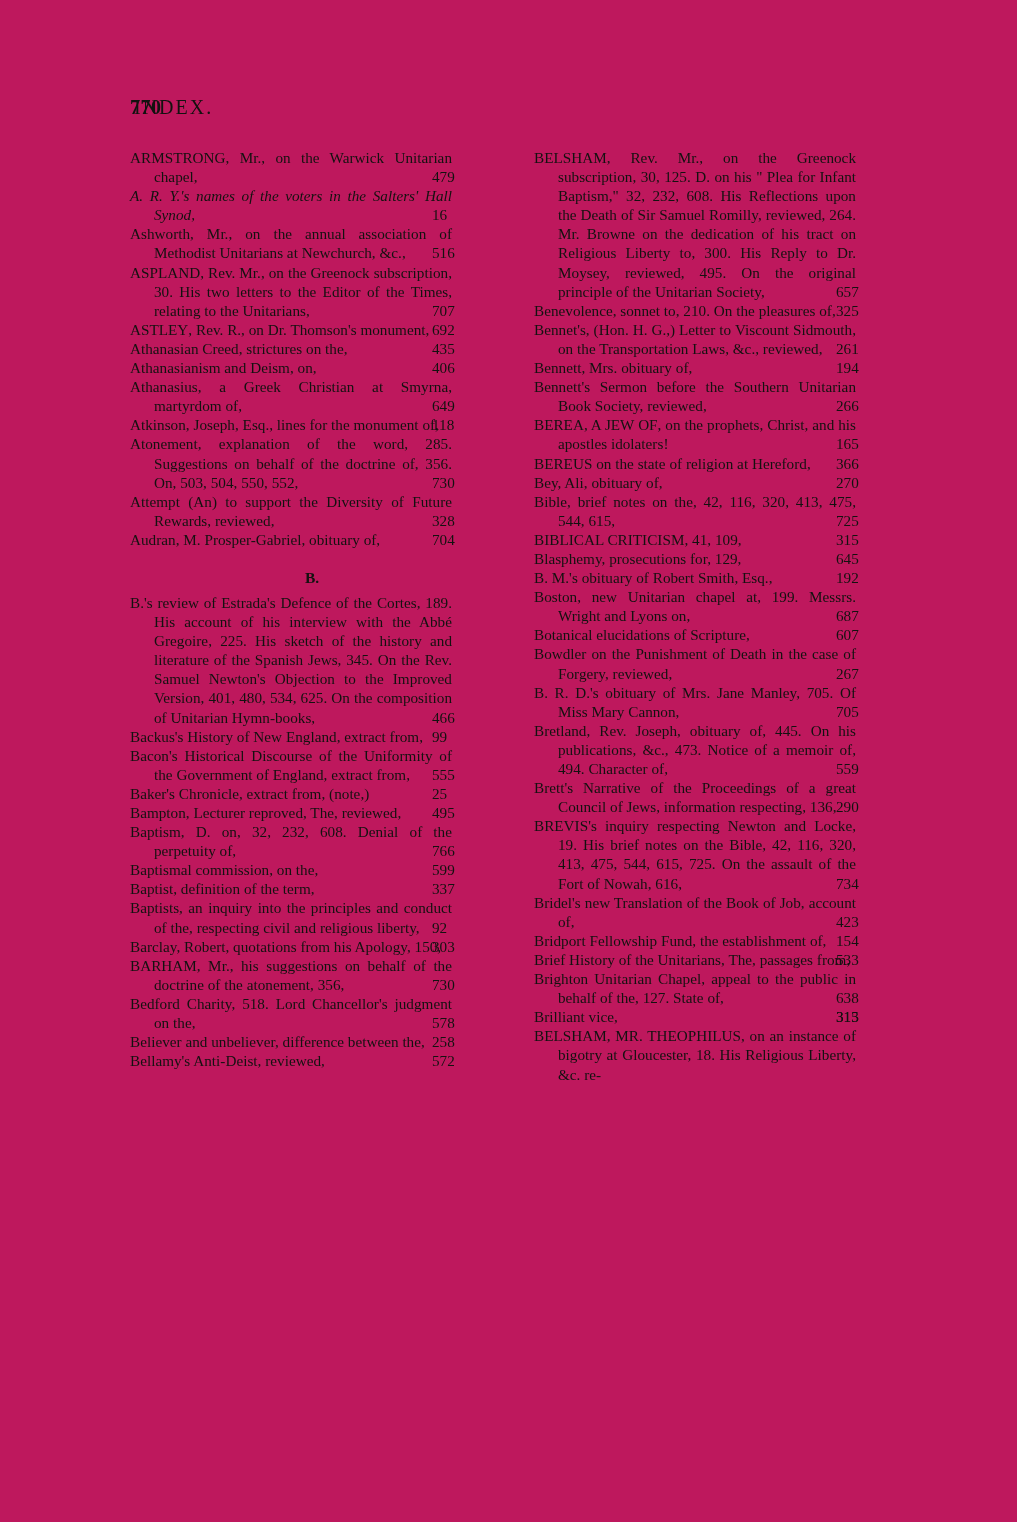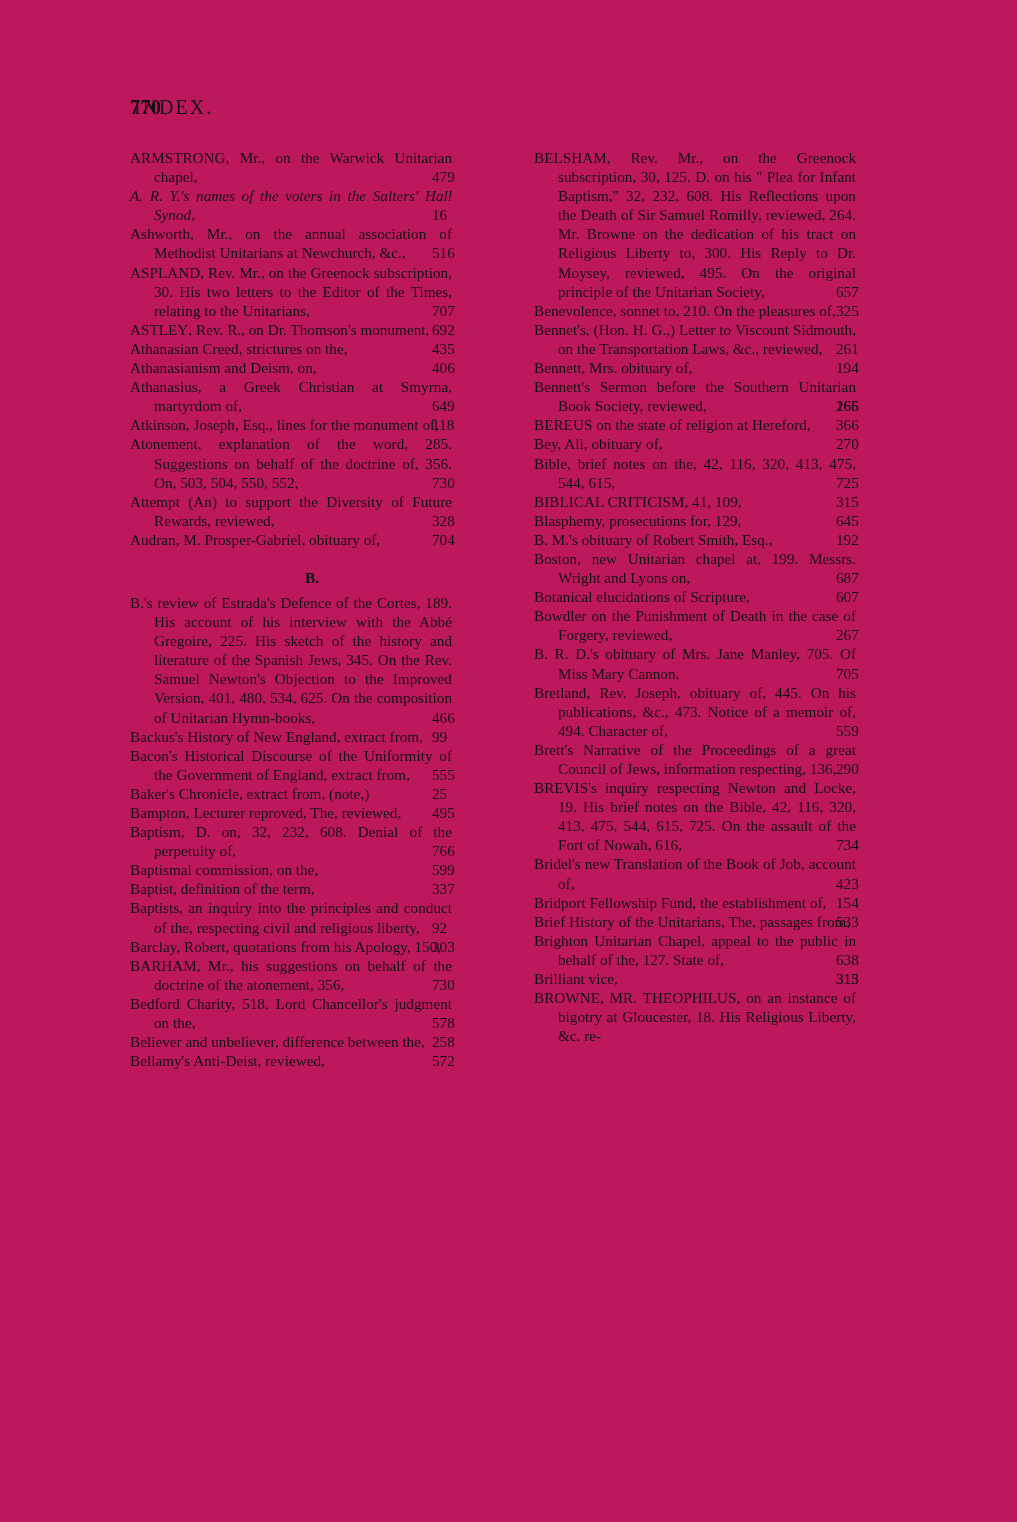--- a/index.html
+++ b/index.html
@@ -144,38 +144,38 @@
         </div>
     </div>
 
     <div class="col">
       <div id="right-a">
           <p class="entry"><span class="txt"><span class="sc">BELSHAM</span>, Rev. Mr., on the Greenock subscription, 30, 125. D. on his " Plea for Infant Baptism," 32, 232, 608. His Reflections upon the Death of Sir Samuel Romilly, reviewed, 264. Mr. Browne on the dedication of his tract on Religious Liberty to, 300. His Reply to Dr. Moysey, reviewed, 495. On the original principle of the Unitarian Society,</span><span class="pg">657</span></p>
           <p class="entry"><span class="txt">Benevolence, sonnet to, 210. On the pleasures of,</span><span class="pg">325</span></p>
           <p class="entry"><span class="txt">Bennet's, (Hon. H. G.,) Letter to Viscount Sidmouth, on the Transportation Laws, &amp;c., reviewed,</span><span class="pg">261</span></p>
           <p class="entry"><span class="txt">Bennett, Mrs. obituary of,</span><span class="pg">194</span></p>
           <p class="entry"><span class="txt">Bennett's Sermon before the Southern Unitarian Book Society, reviewed,</span><span class="pg">266</span></p>
-          <p class="entry"><span class="pg">165</span></p>
+          <p class="entry"><span class="txt"><span class="sc">BEREA, A JEW OF</span>, on the prophets, Christ, and his apostles idolaters!</span><span class="pg">165</span></p>
           <p class="entry"><span class="txt"><span class="sc">BEREUS</span> on the state of religion at Hereford,</span><span class="pg">366</span></p>
           <p class="entry"><span class="txt">Bey, Ali, obituary of,</span><span class="pg">270</span></p>
           <p class="entry"><span class="txt">Bible, brief notes on the, 42, 116, 320, 413, 475, 544, 615,</span><span class="pg">725</span></p>
           <p class="entry"><span class="txt"><span class="sc">BIBLICAL CRITICISM</span>, 41, 109,</span><span class="pg">315</span></p>
           <p class="entry"><span class="txt">Blasphemy, prosecutions for, 129,</span><span class="pg">645</span></p>
           <p class="entry"><span class="txt">B. M.'s obituary of Robert Smith, Esq.,</span><span class="pg">192</span></p>
           <p class="entry"><span class="txt">Boston, new Unitarian chapel at, 199. Messrs. Wright and Lyons on,</span><span class="pg">687</span></p>
           <p class="entry"><span class="txt">Botanical elucidations of Scripture,</span><span class="pg">607</span></p>
           <p class="entry"><span class="txt">Bowdler on the Punishment of Death in the case of Forgery, reviewed,</span><span class="pg">267</span></p>
           <p class="entry"><span class="txt">B. R. D.'s obituary of Mrs. Jane Manley, 705. Of Miss Mary Cannon,</span><span class="pg">705</span></p>
           <p class="entry"><span class="txt">Bretland, Rev. Joseph, obituary of, 445. On his publications, &amp;c., 473. Notice of a memoir of, 494. Character of,</span><span class="pg">559</span></p>
           <p class="entry"><span class="txt">Brett's Narrative of the Proceedings of a great Council of Jews, information respecting, 136,</span><span class="pg">290</span></p>
           <p class="entry"><span class="txt"><span class="sc">BREVIS</span>'s inquiry respecting Newton and Locke, 19. His brief notes on the Bible, 42, 116, 320, 413, 475, 544, 615, 725. On the assault of the Fort of Nowah, 616,</span><span class="pg">734</span></p>
           <p class="entry"><span class="txt">Bridel's new Translation of the Book of Job, account of,</span><span class="pg">423</span></p>
           <p class="entry"><span class="txt">Bridport Fellowship Fund, the establishment of,</span><span class="pg">154</span></p>
           <p class="entry"><span class="txt">Brief History of the Unitarians, The, passages from,</span><span class="pg">533</span></p>
           <p class="entry"><span class="txt">Brighton Unitarian Chapel, appeal to the public in behalf of the, 127. State of,</span><span class="pg">638</span></p>
           <p class="entry"><span class="txt">Brilliant vice,</span><span class="pg">315</span></p>
           <p class="entry"><span class="pg">313</span></p>
-          <p class="entry"><span class="txt"><span class="sc">BROWNE, MR. THEOPHILUS</span>, on an instance of bigotry at Gloucester, 18. His Religious Liberty, &amp;c. re-</span></p>
+          <p class="entry"><span class="txt"><span class="sc">BELSHAM, MR. THEOPHILUS</span>, on an instance of bigotry at Gloucester, 18. His Religious Liberty, &amp;c. re-</span></p>
         </div>
     </div>
 
   </div>
 </div>
 
 </body></html>

